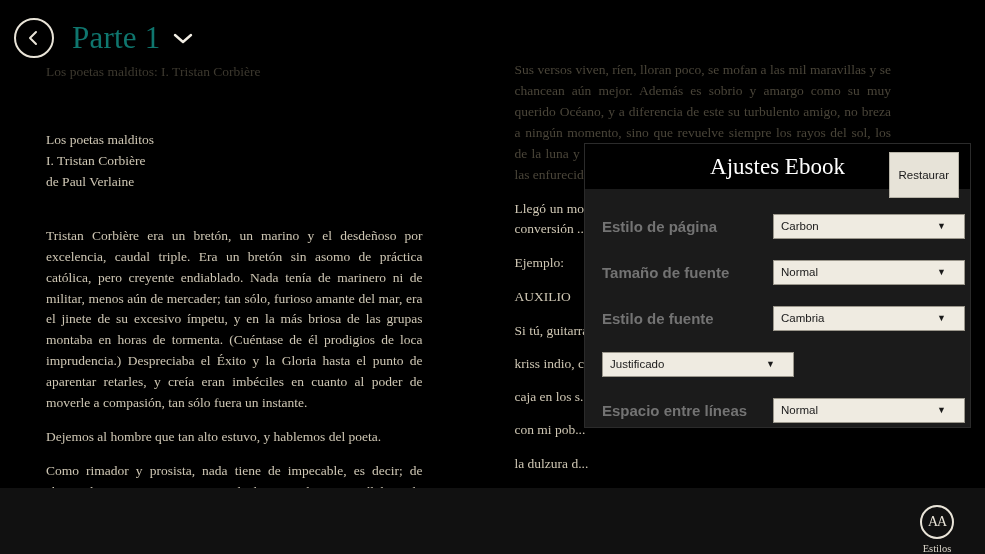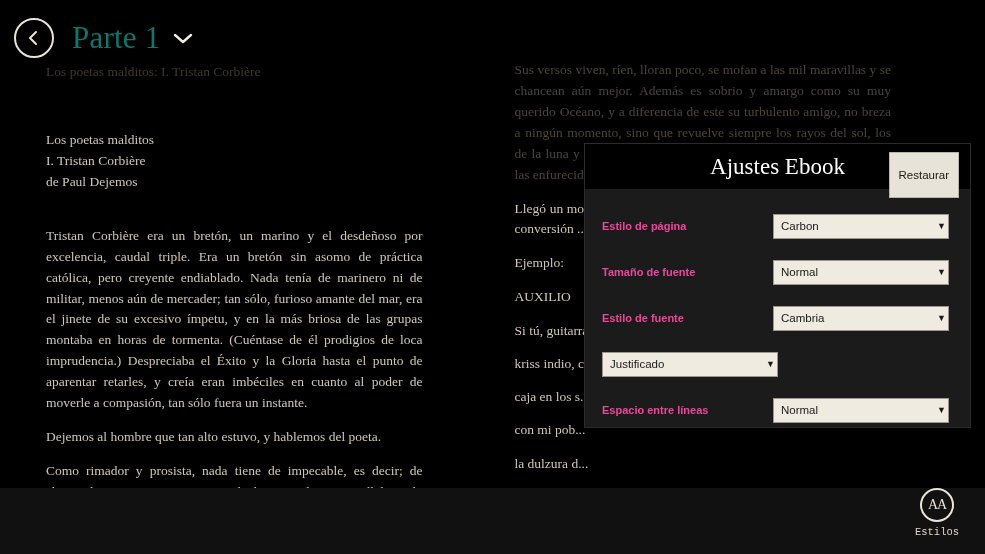--- a/index.html
+++ b/index.html
@@ -141,32 +141,32 @@
     padding: 14px 17px 0 17px;
   }
   .setting-row {
     display: flex;
     align-items: center;
     justify-content: space-between;
     height: 46px;
   }
   .setting-label {
     font-family: "Liberation Sans", sans-serif;
-    font-size: 11px;
+    font-size: 15px;
     font-weight: bold;
-    color: #ec4899;
+    color: #737373;
   }
   .select-wrap {
     position: relative;
     width: 180px;
   }
   select.setting-select {
     -webkit-appearance: none;
     appearance: none;
-    width: 176px;
+    width: 192px;
     height: 25px;
     background: #efebe1;
     color: #1a1a1a;
     border: 1px solid #9b978c;
     font-size: 11.5px;
     font-family: "Liberation Sans", sans-serif;
     padding: 0 22px 0 7px;
     cursor: pointer;
   }
   .select-arrow {
@@ -184,21 +184,21 @@
   .appbar {
     position: absolute;
     left: 0;
     bottom: 0;
     width: 985px;
     height: 66px;
     background: #111111;
     z-index: 20;
     display: flex;
     justify-content: flex-end;
-    align-items: flex-start;
+    align-items: flex-end;
     padding-right: 18px;
   }
   .appbar-btn {
     display: flex;
     flex-direction: column;
     align-items: center;
     cursor: pointer;
     width: 60px;
   }
   .appbar-circle {
@@ -208,37 +208,37 @@
     display: flex; align-items: center; justify-content: center;
     color: #e9e4d8;
     font-family: "Liberation Serif", serif;
     font-size: 14px;
     letter-spacing: -1px;
   }
   .appbar-label {
     margin-top: 4px;
     font-size: 10.5px;
     color: #ddd8cc;
-    font-family: Liberation Mono, monospace;
+    font-family: Liberation Serif, serif;
   }
 </style>
 </head>
 <body>
 
 <div id="app">
 
   <div class="reader">
 
     <div class="column">
       <div class="ghost-head">Los poetas malditos: I. Tristan Corbière</div>
       <div style="height:70px"></div>
       <p class="tight">
         <span>Los poetas malditos</span><br>
         <span>I. Tristan Corbière</span><br>
-        <span>de Paul Dejemos</span>
+        <span>de Paul Verlaine</span>
       </p>
       <div style="height:18px"></div>
       <p>Tristan Corbière era un bretón, un marino y el desdeñoso por excelencia, caudal triple. Era un bretón sin asomo de práctica católica, pero creyente endiablado. Nada tenía de marinero ni de militar, menos aún de mercader; tan sólo, furioso amante del mar, era el jinete de su excesivo ímpetu, y en la más briosa de las grupas montaba en horas de tormenta. (Cuéntase de él prodigios de loca imprudencia.) Despreciaba el Éxito y la Gloria hasta el punto de aparentar retarles, y creía eran imbéciles en cuanto al poder de moverle a compasión, tan sólo fuera un instante.</p>
       <p>Dejemos al hombre que tan alto estuvo, y hablemos del poeta.</p>
       <p>Como rimador y prosista, nada tiene de impecable, es decir; de abrumador y cargante. Ninguno de los Grandes como él ha sido impecable, desde Homero, que dormita a veces, hasta Goethe, el muy humano (digan lo que quieran), pasando por Shakespeare, algo más que irregular... Los impecables son Fulano y Zutano. Tarugos y leños.</p>
 
     </div>
 
     <div class="column">
       <p class="fade-top">Sus versos viven, ríen, lloran poco, se mofan a las mil maravillas y se chancean aún mejor. Además es sobrio y amargo como su muy querido Océano, y a diferencia de este su turbulento amigo, no breza a ningún momento, sino que revuelve siempre los rayos del sol, los de la luna y los de estrellas en la fosforescencia de la marejada y de las enfurecidas olas.</p>

